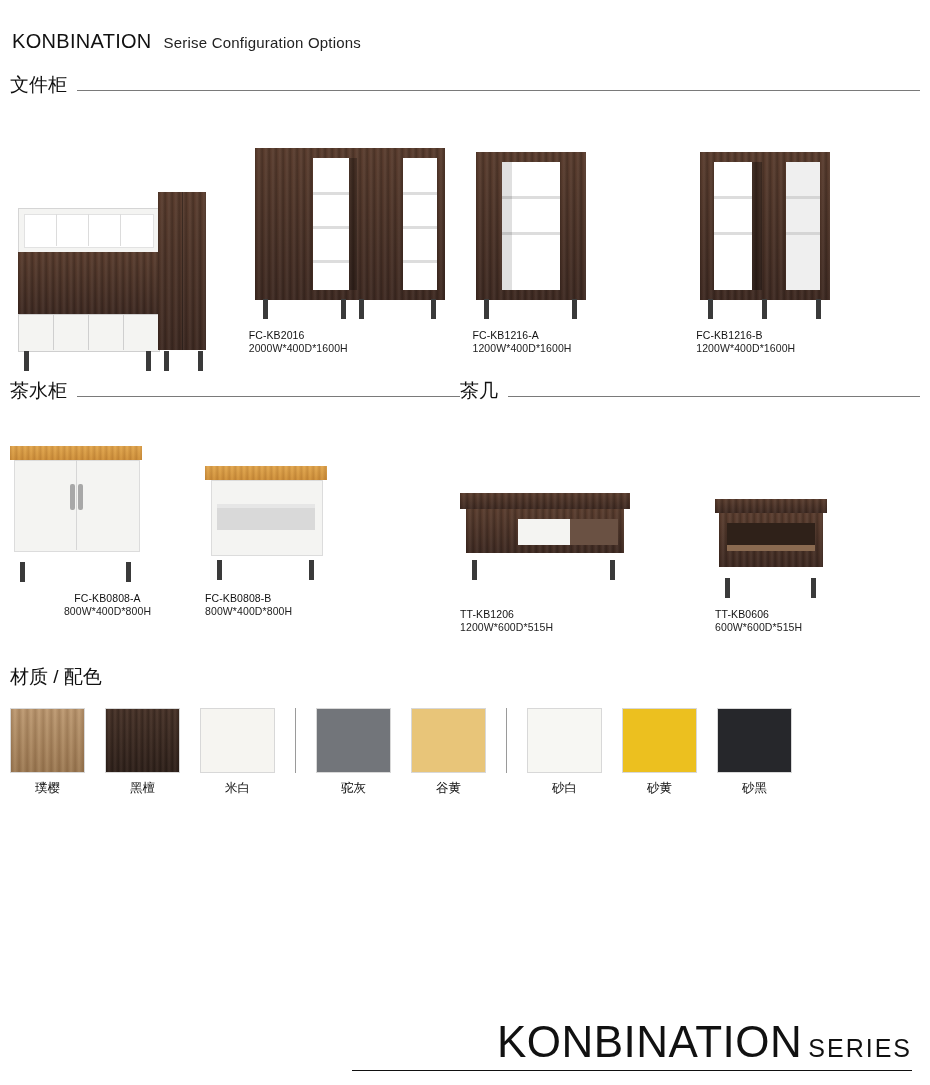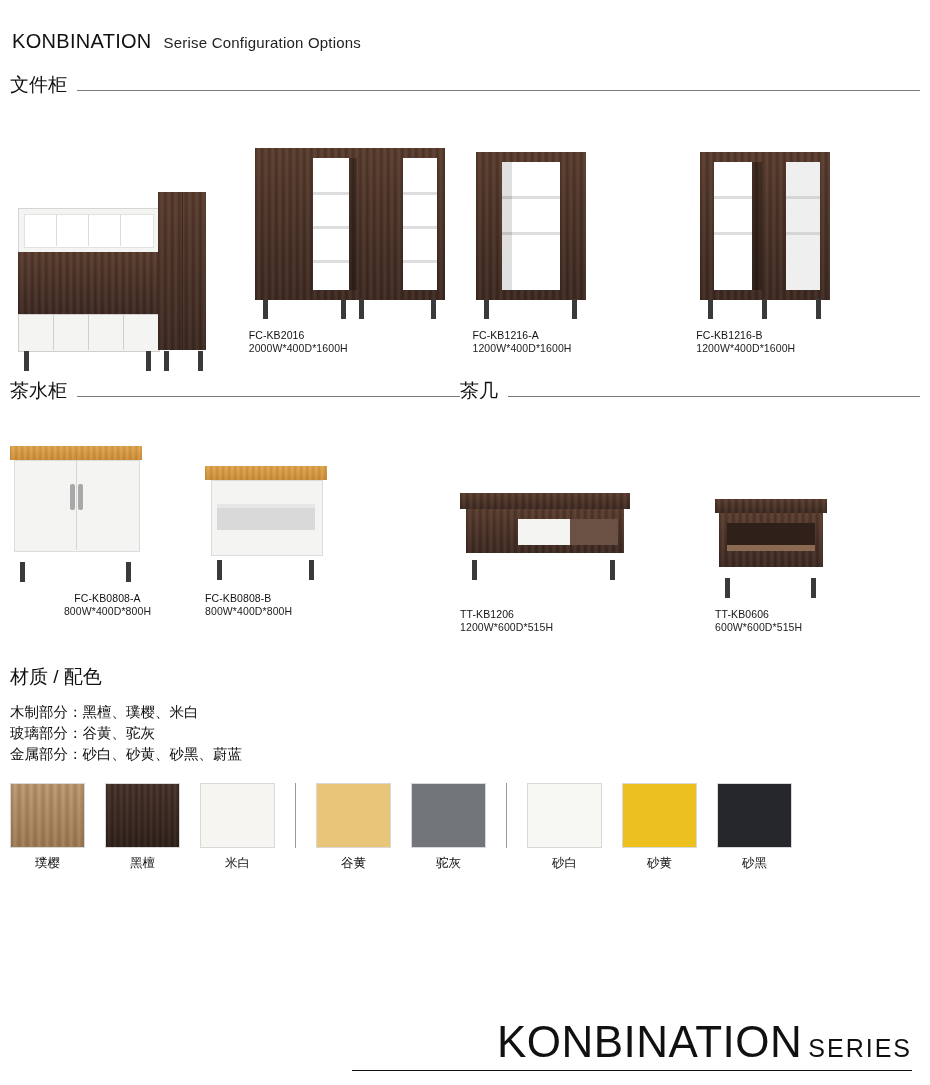--- a/index.html
+++ b/index.html
@@ -377,25 +377,20 @@
             <span class="code">TT-KB0606</span>
             <span class="dim">600W*600D*515H</span>
           </div>
         </div>
       </div>
     </div>
   </div>
 
   <div class="materials-title">材质 / 配色</div>
 
-  <div class="materials-lines">
-    <div>木制部分：黑檀、璞樱、米白</div>
-    <div>玻璃部分：谷黄、驼灰</div>
-    <div>金属部分：砂白、砂黄、砂黑、蔚蓝</div>
-  </div>
 
   <div class="swatch-row">
 
     <div class="swatch-group">
       <div class="swatch">
         <div class="chip" style="background:
           repeating-linear-gradient(90deg, rgba(90,60,30,0.22) 0px, rgba(255,235,200,0.10) 4px, rgba(90,60,30,0.18) 8px),
           linear-gradient(180deg,#bb9770,#9a7751);"></div>
         <div class="name">璞樱</div>
       </div>
@@ -408,26 +403,26 @@
       <div class="swatch">
         <div class="chip" style="background:#f6f5f1;"></div>
         <div class="name">米白</div>
       </div>
     </div>
 
     <div class="divider-v"></div>
 
     <div class="swatch-group">
       <div class="swatch">
+        <div class="chip" style="background:#72757a;"></div>
+        <div class="name">驼灰</div>
+      </div>
+      <div class="swatch">
         <div class="chip" style="background:#e8c579;"></div>
         <div class="name">谷黄</div>
-      </div>
-      <div class="swatch">
-        <div class="chip" style="background:#72757a;"></div>
-        <div class="name">驼灰</div>
       </div>
     </div>
 
     <div class="divider-v"></div>
 
     <div class="swatch-group">
       <div class="swatch">
         <div class="chip" style="background:#f7f7f3;"></div>
         <div class="name">砂白</div>
       </div>

